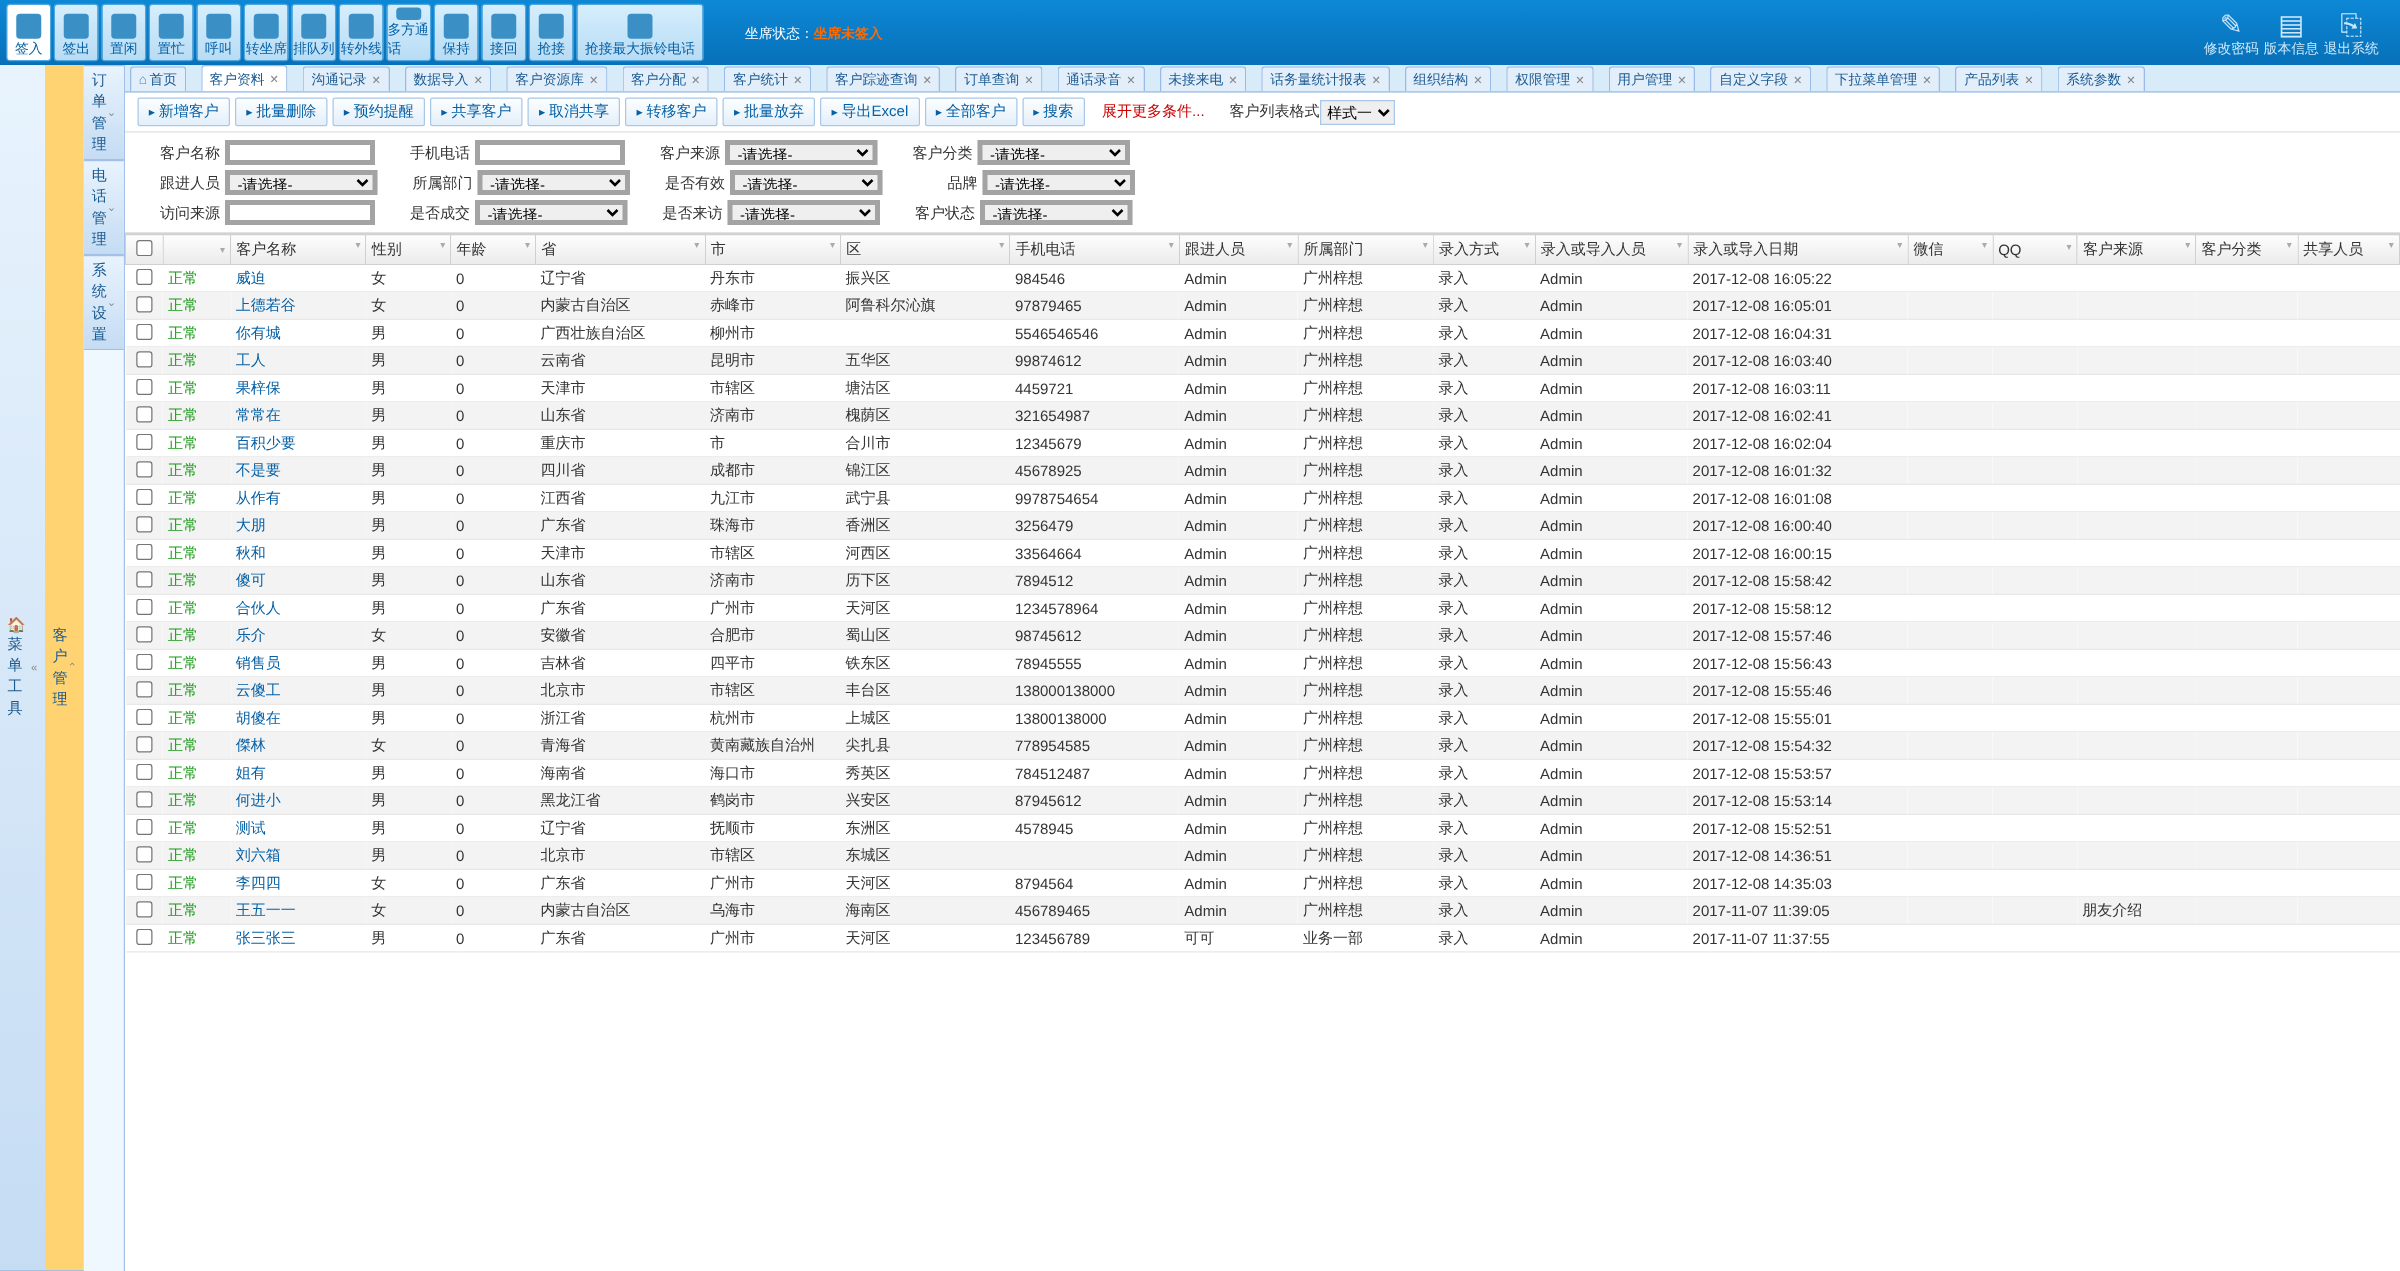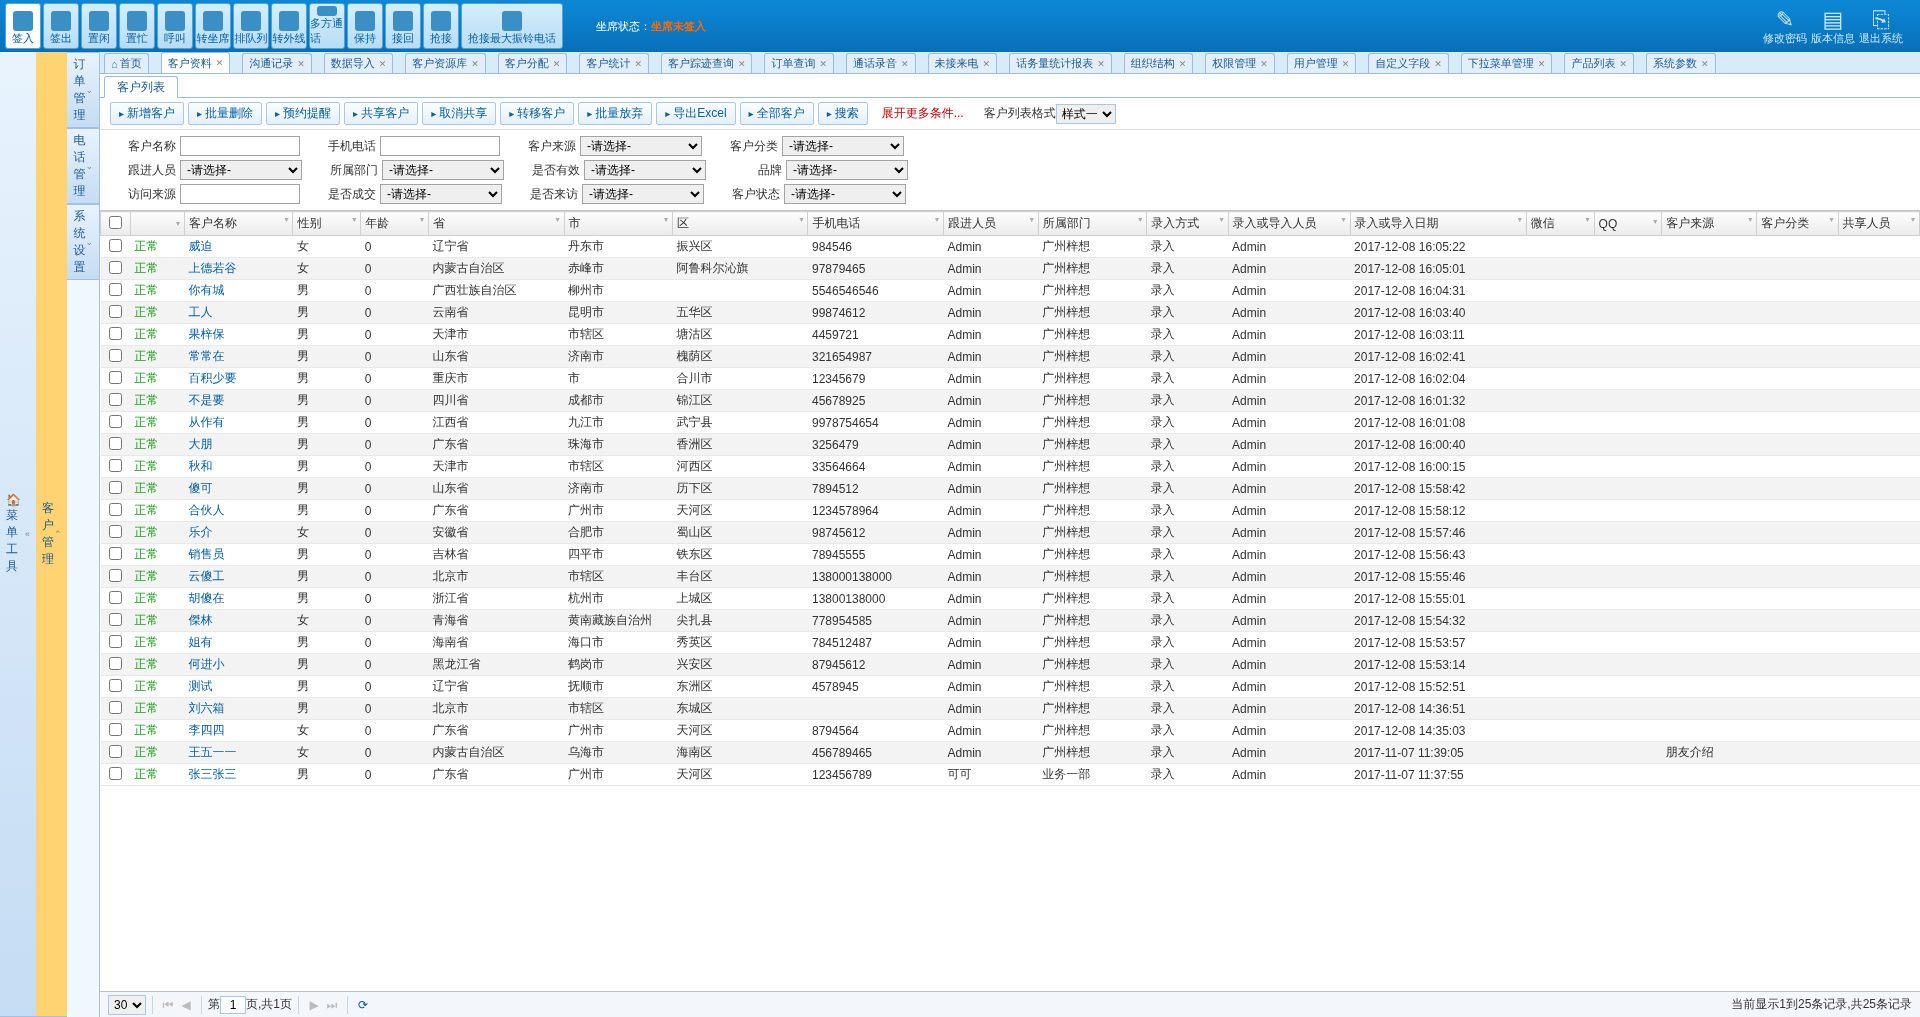--- a/index.html
+++ b/index.html
@@ -63,21 +63,21 @@
 #btn-row .btn::before { content:"▸"; font-size:10px; margin-right:3px;}
 #btn-row .expand { color:#c00; margin-left:10px; cursor:pointer; }
 #btn-row .style-lab { margin-left:20px; color:#333; }
 #btn-row select { border:1px solid #a9c7e7; padding:1px; font-size:12px;}
 
 
 #filter { padding:6px 20px 2px; }
 #filter .row { display:flex; margin-bottom:4px; }
 #filter .cell { display:flex; align-items:center; margin-right:20px; }
 #filter .cell label { width:56px; text-align:right; margin-right:4px; color:#333; font-size:12px;}
-#filter .cell input,#filter .cell select { width:120px; border:1px solid #a3a3a3; height:20px; font-size:12px; padding:0 2px;}
+#filter .cell input,#filter .cell select { width:120px; border:4px solid #a3a3a3; height:20px; font-size:12px; padding:0 2px;}
 #filter .cell select { width:122px;}
 
 
 #grid-wrap { flex:1; overflow:auto; border-top:1px solid #c5c5c5;}
 #grid { width:100%; border-collapse:collapse; font-size:12px; table-layout:fixed; }
 #grid th { background:linear-gradient(#fdfdfd,#ebebeb); border:1px solid #d0d0d0; padding:3px 4px; text-align:left; font-weight:normal; color:#333; position:sticky; top:0; white-space:nowrap; overflow:hidden;}
 #grid td { border-bottom:1px solid #e8e8e8; padding:2px 4px; white-space:nowrap; overflow:hidden; text-overflow:ellipsis;}
 #grid tbody tr:nth-child(even) { background:#f3f3f3; }
 #grid .chk { width:22px; text-align:center;}
 #grid .status { color:#1a9b1a; }
@@ -276,23 +276,20 @@
         </div>
         <div class="tab">
           <span>产品列表</span>
           <span class="x">✕</span>
         </div>
         <div class="tab">
           <span>系统参数</span>
           <span class="x">✕</span>
         </div>
       </div>
-    <div id="subtabs">
-      <div class="stab active">客户列表</div>
-    </div>
     <div id="btn-row">
         <span class="btn">新增客户</span>
         <span class="btn">批量删除</span>
         <span class="btn">预约提醒</span>
         <span class="btn">共享客户</span>
         <span class="btn">取消共享</span>
         <span class="btn">转移客户</span>
         <span class="btn">批量放弃</span>
         <span class="btn">导出Excel</span>
         <span class="btn">全部客户</span>
@@ -906,30 +903,14 @@
               <td>2017-11-07 11:37:55</td>
               <td></td>
               <td></td>
               <td></td>
               <td></td>
               <td></td>
             </tr>
           </tbody>
       </table>
     </div>
-    <div id="pager">
-      <select><option>30</option></select>
-      <span class="sep"></span>
-      <span class="pbtn disabled">⏮</span>
-      <span class="pbtn disabled">◀</span>
-      <span class="sep"></span>
-      <span>第</span>
-      <input value="1" style="">
-      <span>页,共1页</span>
-      <span class="sep"></span>
-      <span class="pbtn disabled">▶</span>
-      <span class="pbtn disabled">⏭</span>
-      <span class="sep"></span>
-      <span class="pbtn">⟳</span>
-      <span class="info">当前显示1到25条记录,共25条记录</span>
-    </div>
   </div>
 </div>
 
 </body></html>

